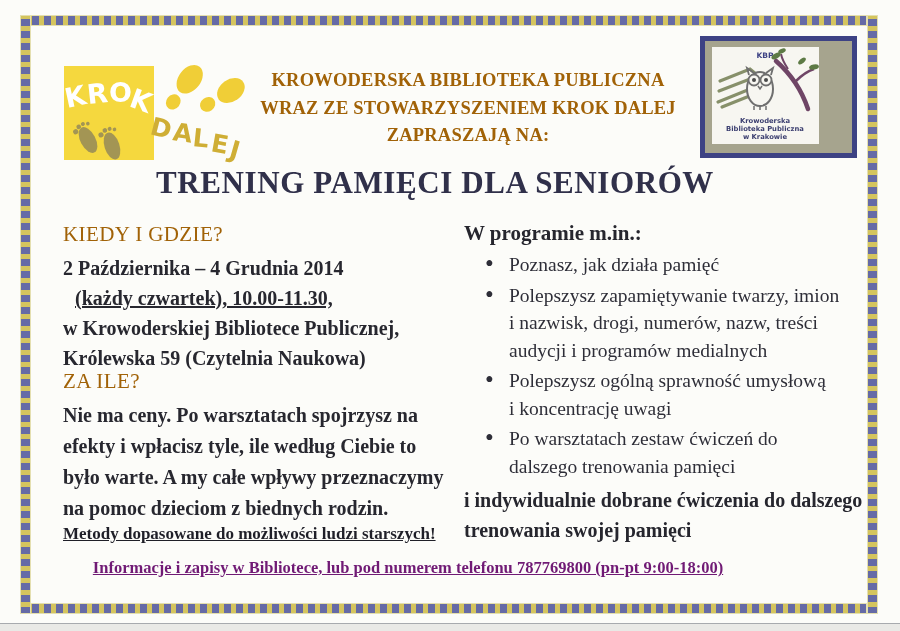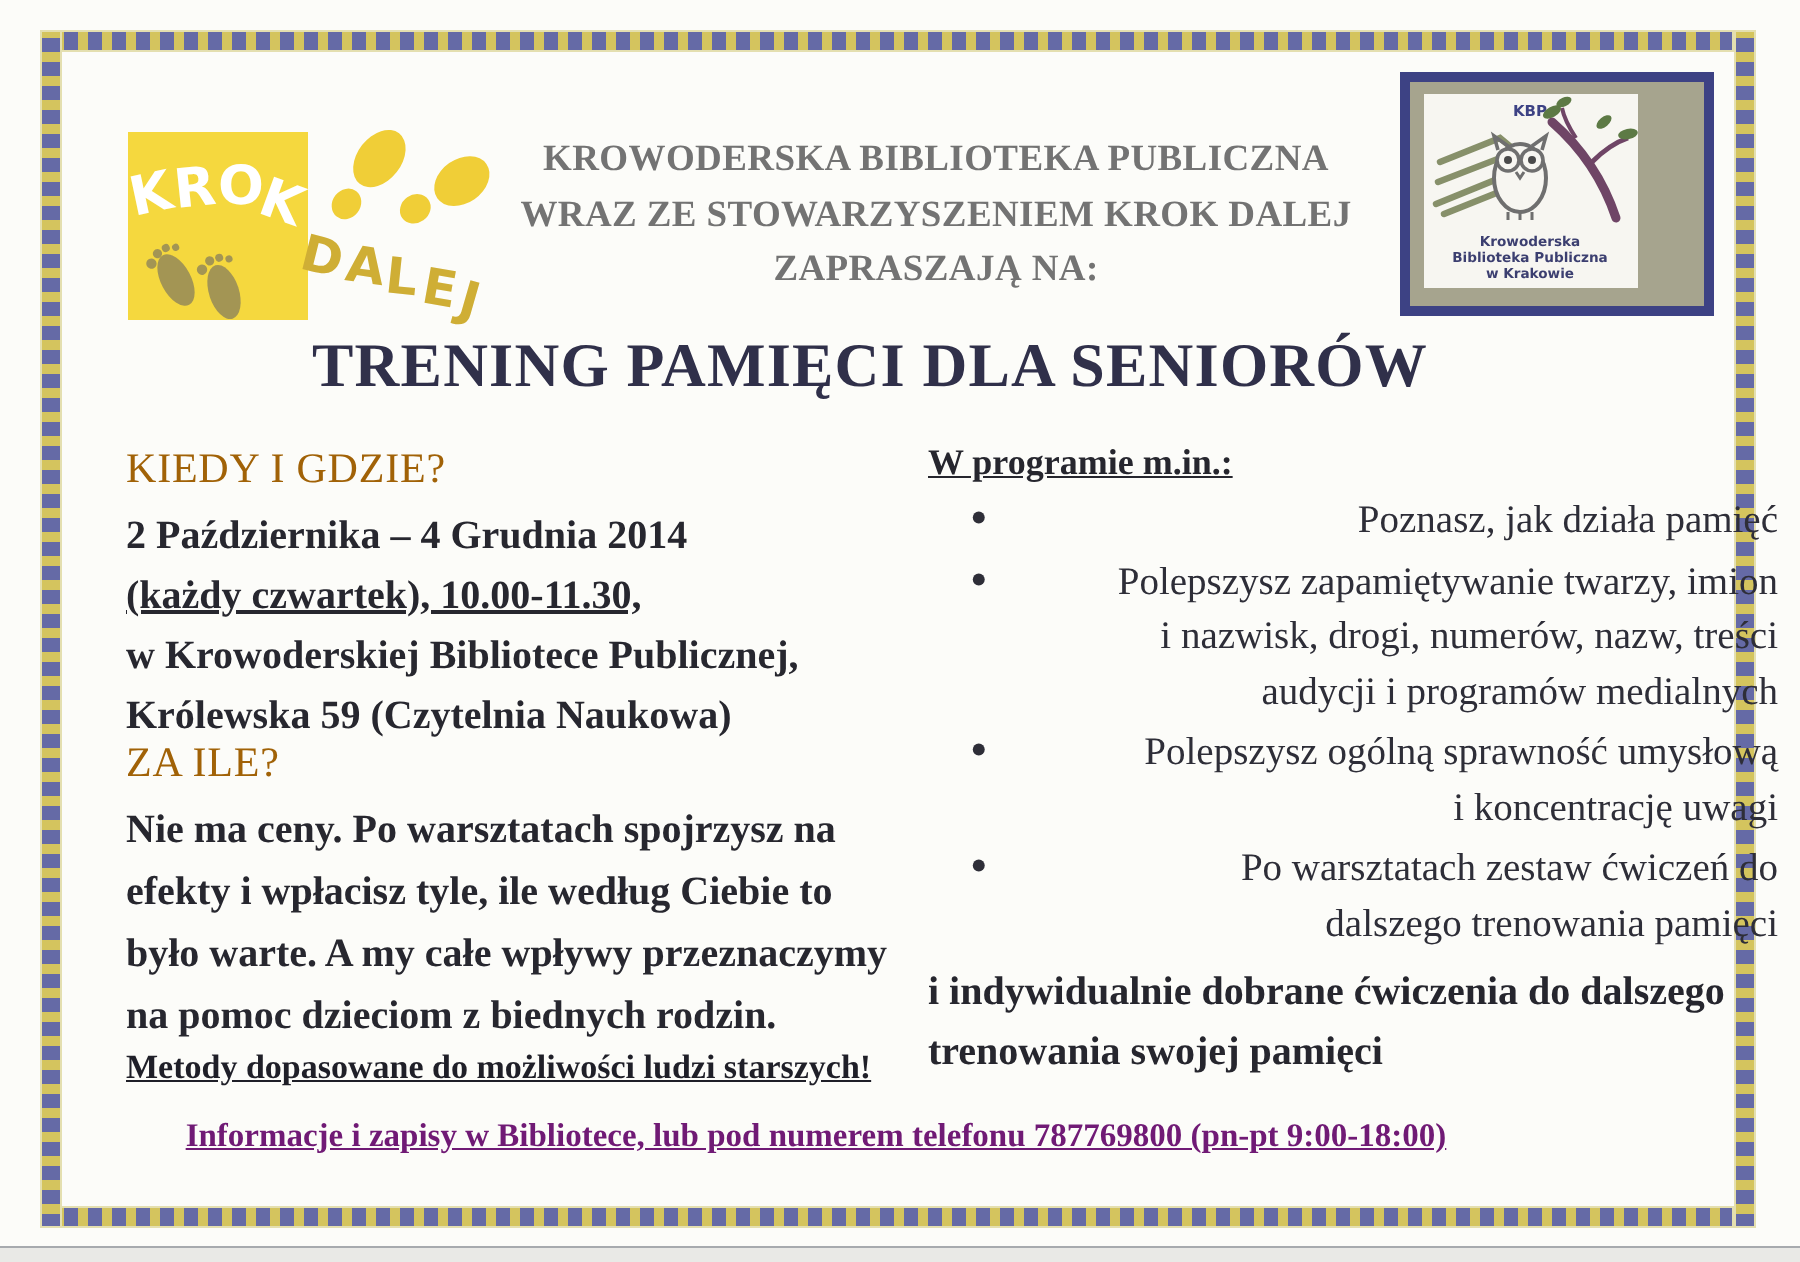--- a/index.html
+++ b/index.html
@@ -20,53 +20,53 @@
   .scan-edge{position:absolute; left:0; top:623px; width:900px; height:8px;
     background:#e9e9e6; border-top:1px solid #a7aaae;}
 
   
   .krok-logo{position:absolute; left:50px; top:56px;}
 
   
   .org-header{
     position:absolute; left:258px; top:67px; width:420px;
     text-align:center; font-weight:bold; font-size:18.5px; line-height:27.5px;
-    color:#737373; letter-spacing:0.2px;
+    color:#a16207; letter-spacing:0.2px;
   }
   
   .library-logo{position:absolute; left:700px; top:36px;}
 
   .title{
     position:absolute; left:10px; top:165px; width:850px;
     text-align:center; font-weight:bold; font-size:31px;
     color:#30304a; letter-spacing:0.6px;
   }
 
   .section-heading{
     font-size:21px; font-weight:normal; color:#a16207;
     letter-spacing:0.4px; margin:0 0 6px 0;
   }
   .bold-lines{font-weight:bold; font-size:20px; line-height:30px; color:#27272f;}
   .bold-lines span{display:block; white-space:nowrap;}
-  .u{text-decoration:underline;}
+  .u{text-decoration:underline;margin-left:12px;}
 
   .kiedy{position:absolute; left:63px; top:222px; width:400px;}
   .zaile{position:absolute; left:63px; top:369px; width:405px;}
   .zaile .bold-lines{line-height:31px;}
   .metody{
     position:absolute; left:63px; top:524px; width:420px;
     font-weight:bold; font-size:17px; text-decoration:underline;
     color:#1f1f28; white-space:nowrap;
   }
 
   .program{position:absolute; left:464px; top:221px; width:425px;}
-  .program-heading{font-weight:bold; font-size:18px; color:#26262e; margin:0 0 5px 0;text-decoration:underline;}
+  .program-heading{font-weight:bold; font-size:21px; color:#26262e; margin:0 0 5px 0;}
   .program-list{list-style:none; margin:0 0 0 20px; padding:0;
     font-size:19.5px; line-height:27.5px; color:#2e2e38;}
-  .program-list li{position:relative; padding-left:25px; margin-bottom:3px;text-align:right;}
+  .program-list li{position:relative; padding-left:25px; margin-bottom:3px;}
   .program-list li::before{content:"•"; position:absolute; left:1px; top:-1px;
     font-size:25px; color:#2e2e38;}
   .program-list span{display:block; white-space:nowrap;}
   .certificate{font-weight:bold; font-size:20px; line-height:30px;
     color:#26262e; margin-top:5px;}
   .certificate span{display:block; white-space:nowrap;}
 
   .footer-line{
     position:absolute; left:0; top:558px; width:816px; text-align:center;
     font-weight:bold; font-size:16.5px; text-decoration:underline;

